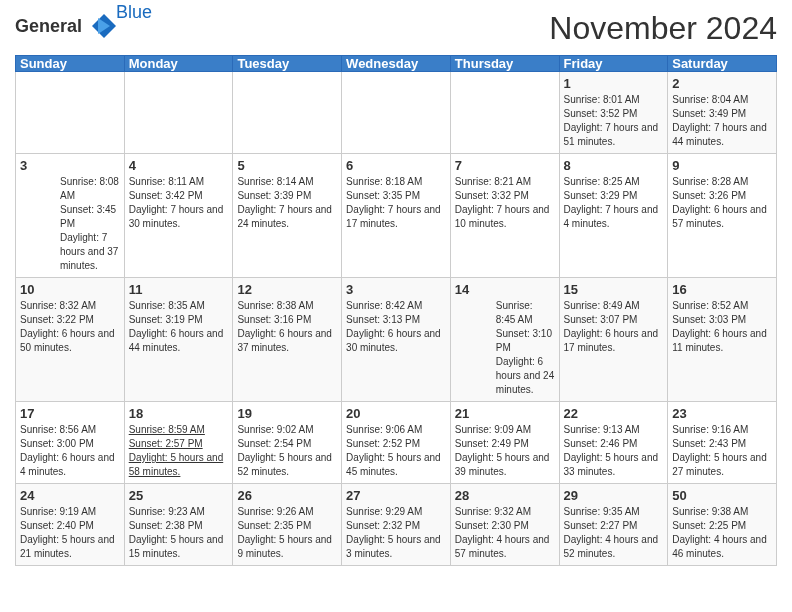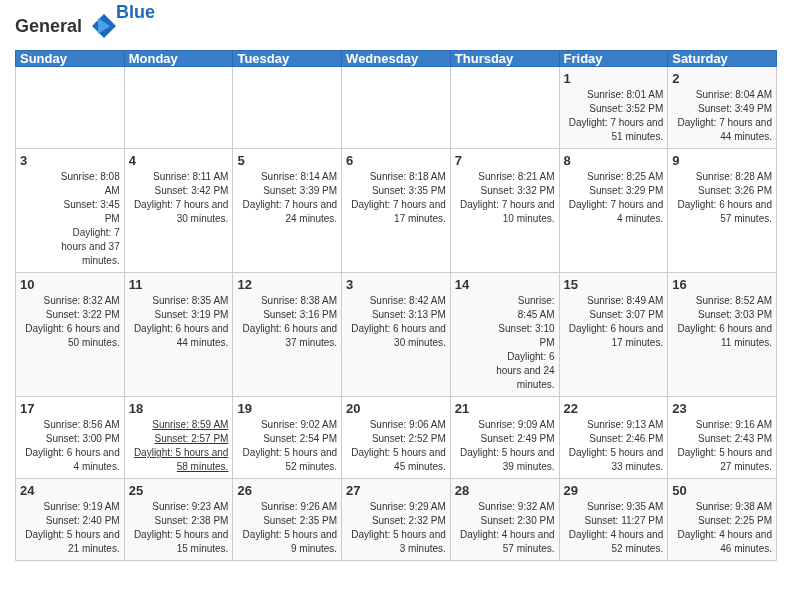--- a/index.html
+++ b/index.html
@@ -21,21 +21,21 @@
       align-items: center;
       gap: 0px;
     }
     .logo-text-general {
       font-size: 18px;
       font-weight: bold;
       color: #333;
     }
     .logo-text-blue {
       font-size: 18px;
-      font-weight: bold;
+      font-weight: normal;
       color: #1a6bbf;
     }
     .logo-icon {
       width: 32px;
       height: 32px;
       margin-left: 2px;
     }
     .title-area {
       text-align: right;
     }
@@ -77,21 +77,20 @@
     .day-num {
       font-size: 13px;
       font-weight: bold;
       display: block;
       margin-bottom: 2px;
     }
     .day-info {
       font-size: 10px;
       color: #333;
       line-height: 1.4;
-      text-align: right;
     }
     .empty-cell {
       background: #fff !important;
     }
   </style>
 </head>
 <body>
 
 <div class="header">
   <div class="logo">
@@ -100,20 +99,21 @@
         <span class="logo-text-general">General</span>
         <svg class="logo-icon" viewBox="0 0 32 32">
           <polygon points="20,4 32,16 20,28 8,16" fill="#1a6bbf"></polygon>
           <polygon points="14,8 26,16 14,24" fill="#4aa0e8"></polygon>
         </svg>
       </div>
       <span class="logo-text-blue" style="margin-top:-8px;">Blue</span>
     </div>
   </div>
   <div class="title-area">
+    <div class="month-title">November 2024</div>
   </div>
 </div>
 
 <table>
   <thead>
     <tr>
     <th>Sunday</th>
         <th>Monday</th>
         <th>Tuesday</th>
         <th>Wednesday</th>
@@ -301,21 +301,21 @@
         </td>
         <td>
           <span class="day-num">28</span>
           <div class="day-info" style="white-space: pre-line;">Sunrise: 9:32 AM
 Sunset: 2:30 PM
 Daylight: 4 hours and 57 minutes.</div>
         </td>
         <td>
           <span class="day-num">29</span>
           <div class="day-info" style="white-space: pre-line;">Sunrise: 9:35 AM
-Sunset: 11:27 PM
+Sunset: 2:27 PM
 Daylight: 4 hours and 52 minutes.</div>
         </td>
         <td>
           <span class="day-num">50</span>
           <div class="day-info" style="white-space: pre-line;">Sunrise: 9:38 AM
 Sunset: 2:25 PM
 Daylight: 4 hours and 46 minutes.</div>
         </td>
       </tr>
     </tbody>

